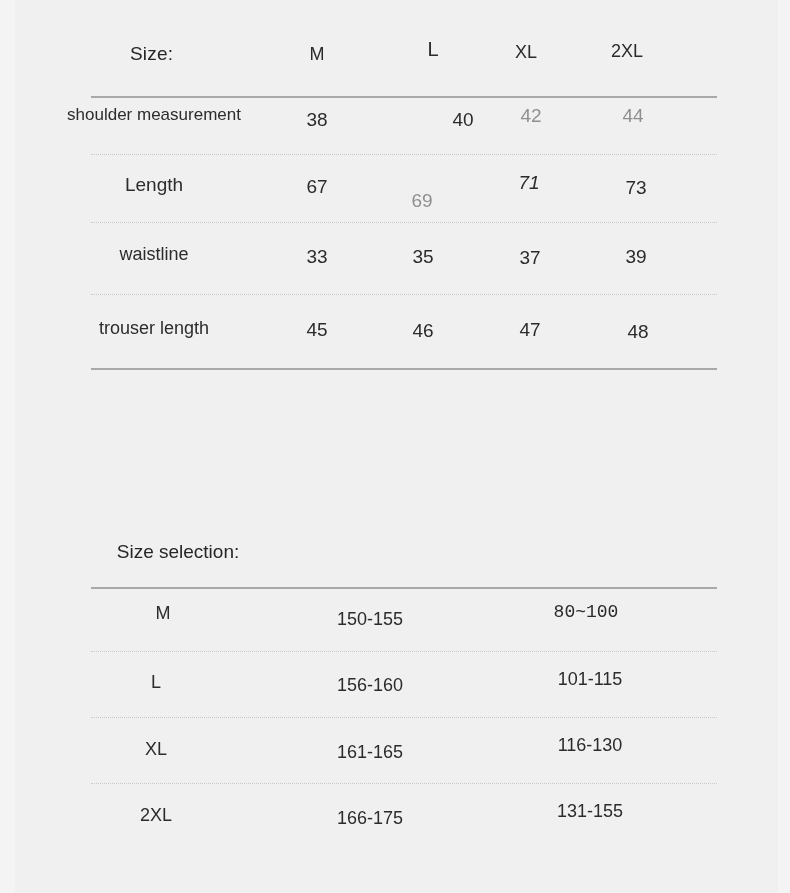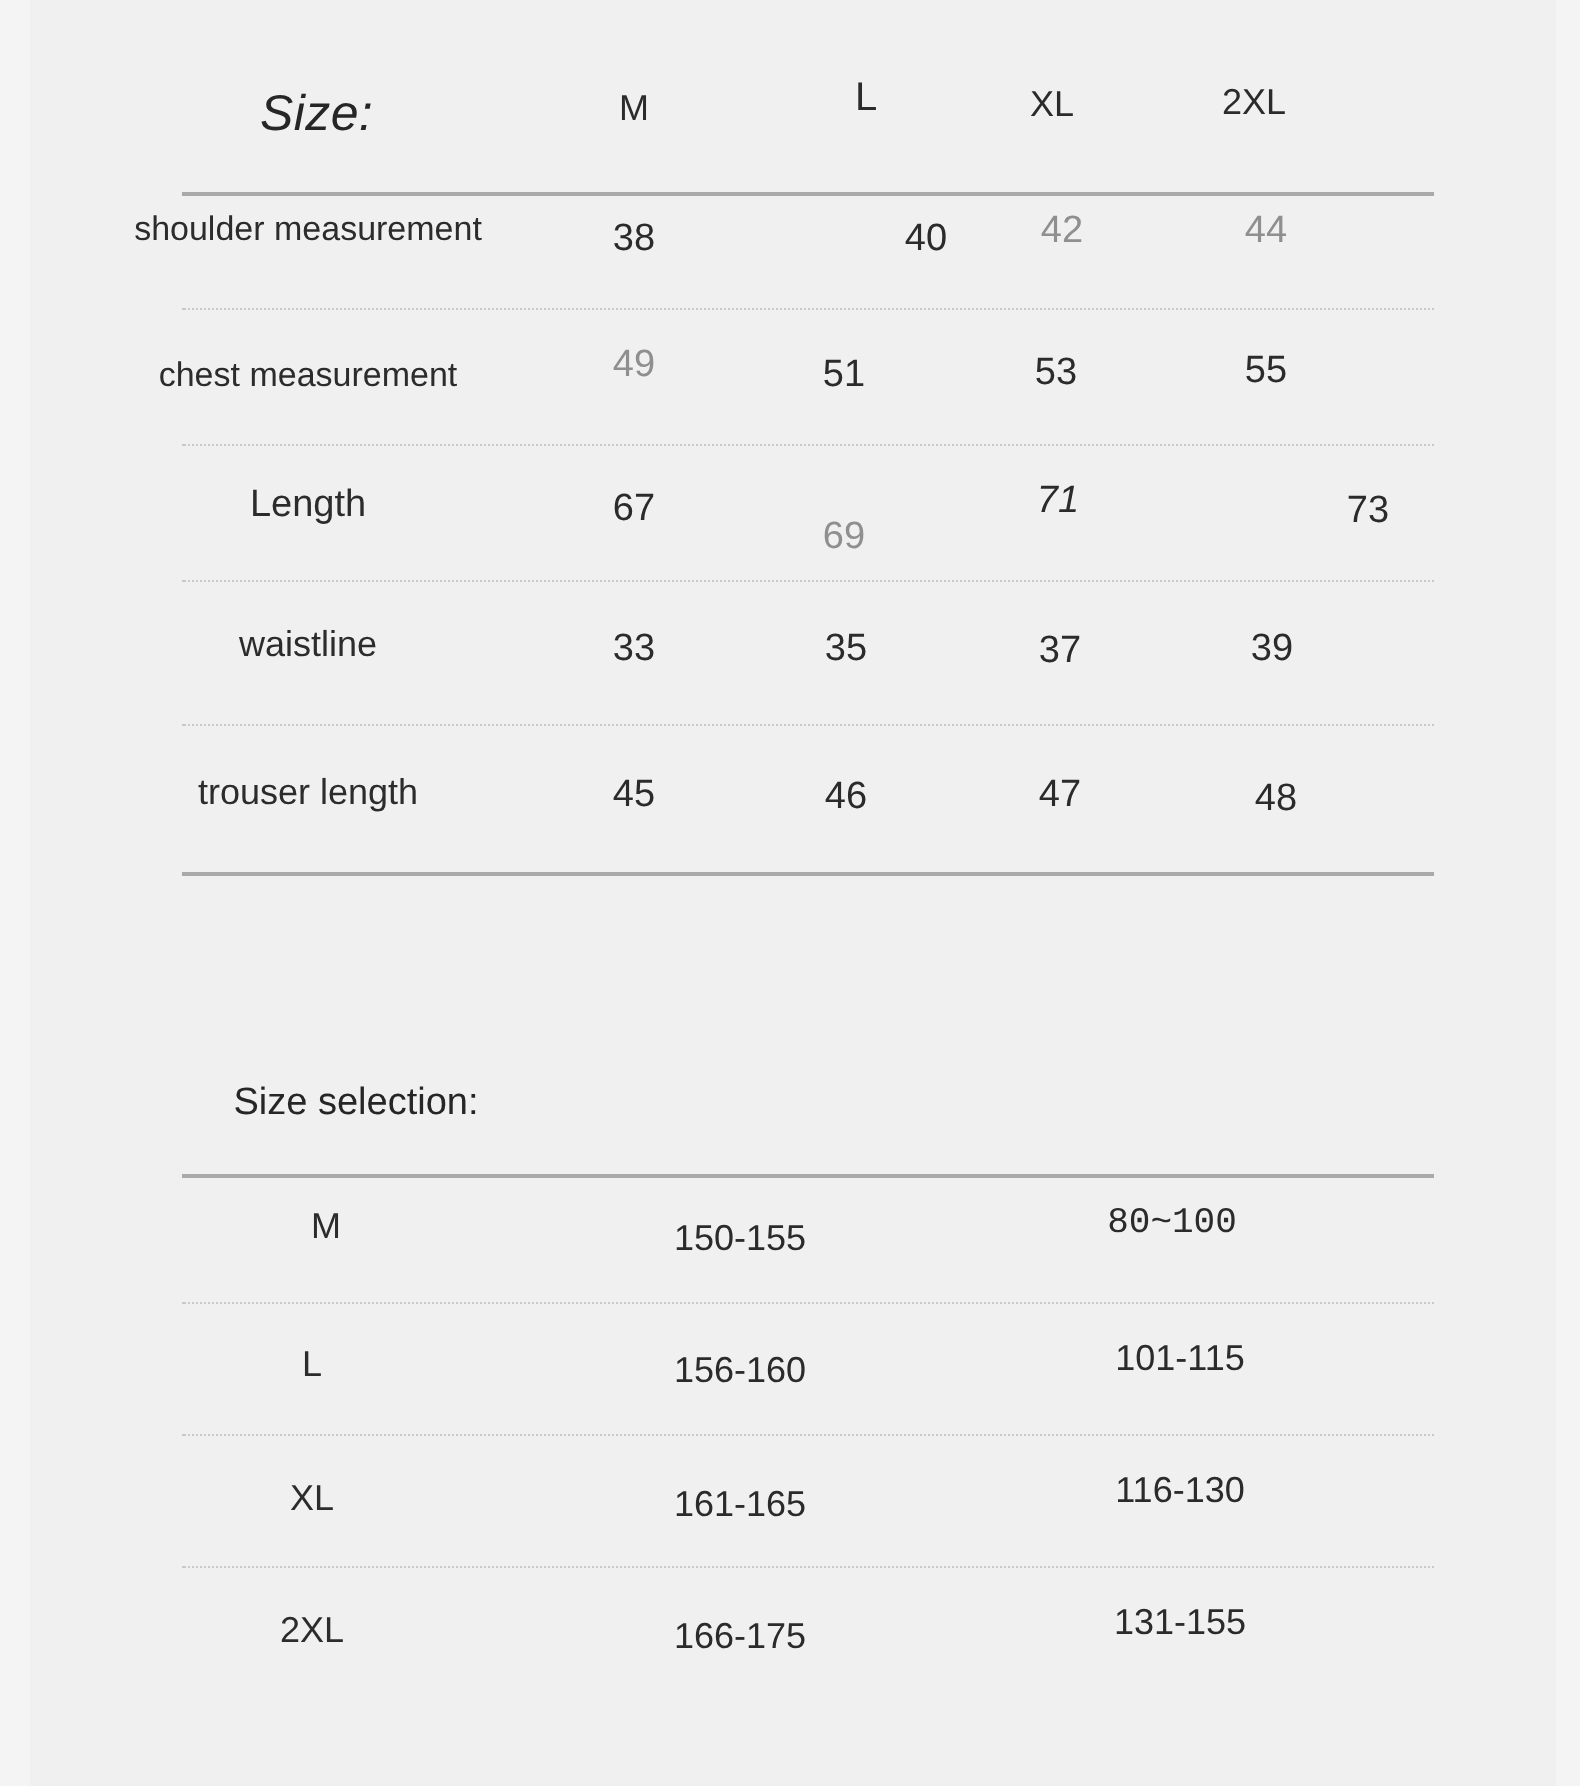--- a/index.html
+++ b/index.html
@@ -72,24 +72,23 @@
     font-family: "Liberation Sans", sans-serif;
   }
 
   .cell.centered {
     transform: translateX(-50%);
     text-align: center;
   }
 
   
   .t1-head-label {
-    font-size: 25px;
+    font-size: 19px;
     color: #262626;
     letter-spacing: 0.2px;
-    font-style: italic;
   }
   .t1-head-size {
     font-size: 18px;
     color: #2b2b2b;
   }
   .t1-rowlabel {
     font-size: 17px;
     color: #2c2c2c;
     line-height: 21px;
     text-align: center;
@@ -142,35 +141,27 @@
 
       <div class="row" style="height:62px;">
         <div class="cell t1-rowlabel" style="left:-12px; top:10px;">shoulder measurement</div>
         <div class="cell centered t1-val" style="left:241px; top:15px;">38</div>
         <div class="cell centered t1-val" style="left:347px; top:15px;margin-left:40px;">40</div>
         <div class="cell centered t1-val faded" style="left:455px; top:11px;">42</div>
         <div class="cell centered t1-val faded" style="left:557px; top:11px;">44</div>
         <div class="rule-dotted" style="top:60px;"></div>
       </div>
 
-      <div class="row" style="height:68px;">
-        <div class="cell t1-rowlabel" style="left:-12px; top:21px;">chest measurement</div>
-        <div class="cell centered t1-val faded" style="left:241px; top:16px;">49</div>
-        <div class="cell centered t1-val" style="left:346px; top:21px;">51</div>
-        <div class="cell centered t1-val" style="left:452px; top:20px;">53</div>
-        <div class="cell centered t1-val" style="left:557px; top:19px;">55</div>
-        <div class="rule-dotted" style="top:66px;"></div>
-      </div>
 
       <div class="row" style="height:68px;">
         <div class="cell t1-rowlabel" style="left:-12px; top:18px; font-size:19px;">Length</div>
         <div class="cell centered t1-val" style="left:241px; top:20px;">67</div>
         <div class="cell centered t1-val faded" style="left:346px; top:6px;margin-top:28px;">69</div>
         <div class="cell centered t1-val" style="left:453px; top:16px;font-style:italic;">71</div>
-        <div class="cell centered t1-val" style="left:560px; top:21px;margin-left:48px;">73</div>
+        <div class="cell centered t1-val" style="left:560px; top:21px;">73</div>
         <div class="rule-dotted" style="top:66px;"></div>
       </div>
 
       <div class="row" style="height:72px;">
         <div class="cell t1-rowlabel" style="left:-12px; top:20px; font-size:18px;">waistline</div>
         <div class="cell centered t1-val" style="left:241px; top:22px;">33</div>
         <div class="cell centered t1-val" style="left:347px; top:22px;">35</div>
         <div class="cell centered t1-val" style="left:454px; top:23px;">37</div>
         <div class="cell centered t1-val" style="left:560px; top:22px;">39</div>
         <div class="rule-dotted" style="top:70px;"></div>

